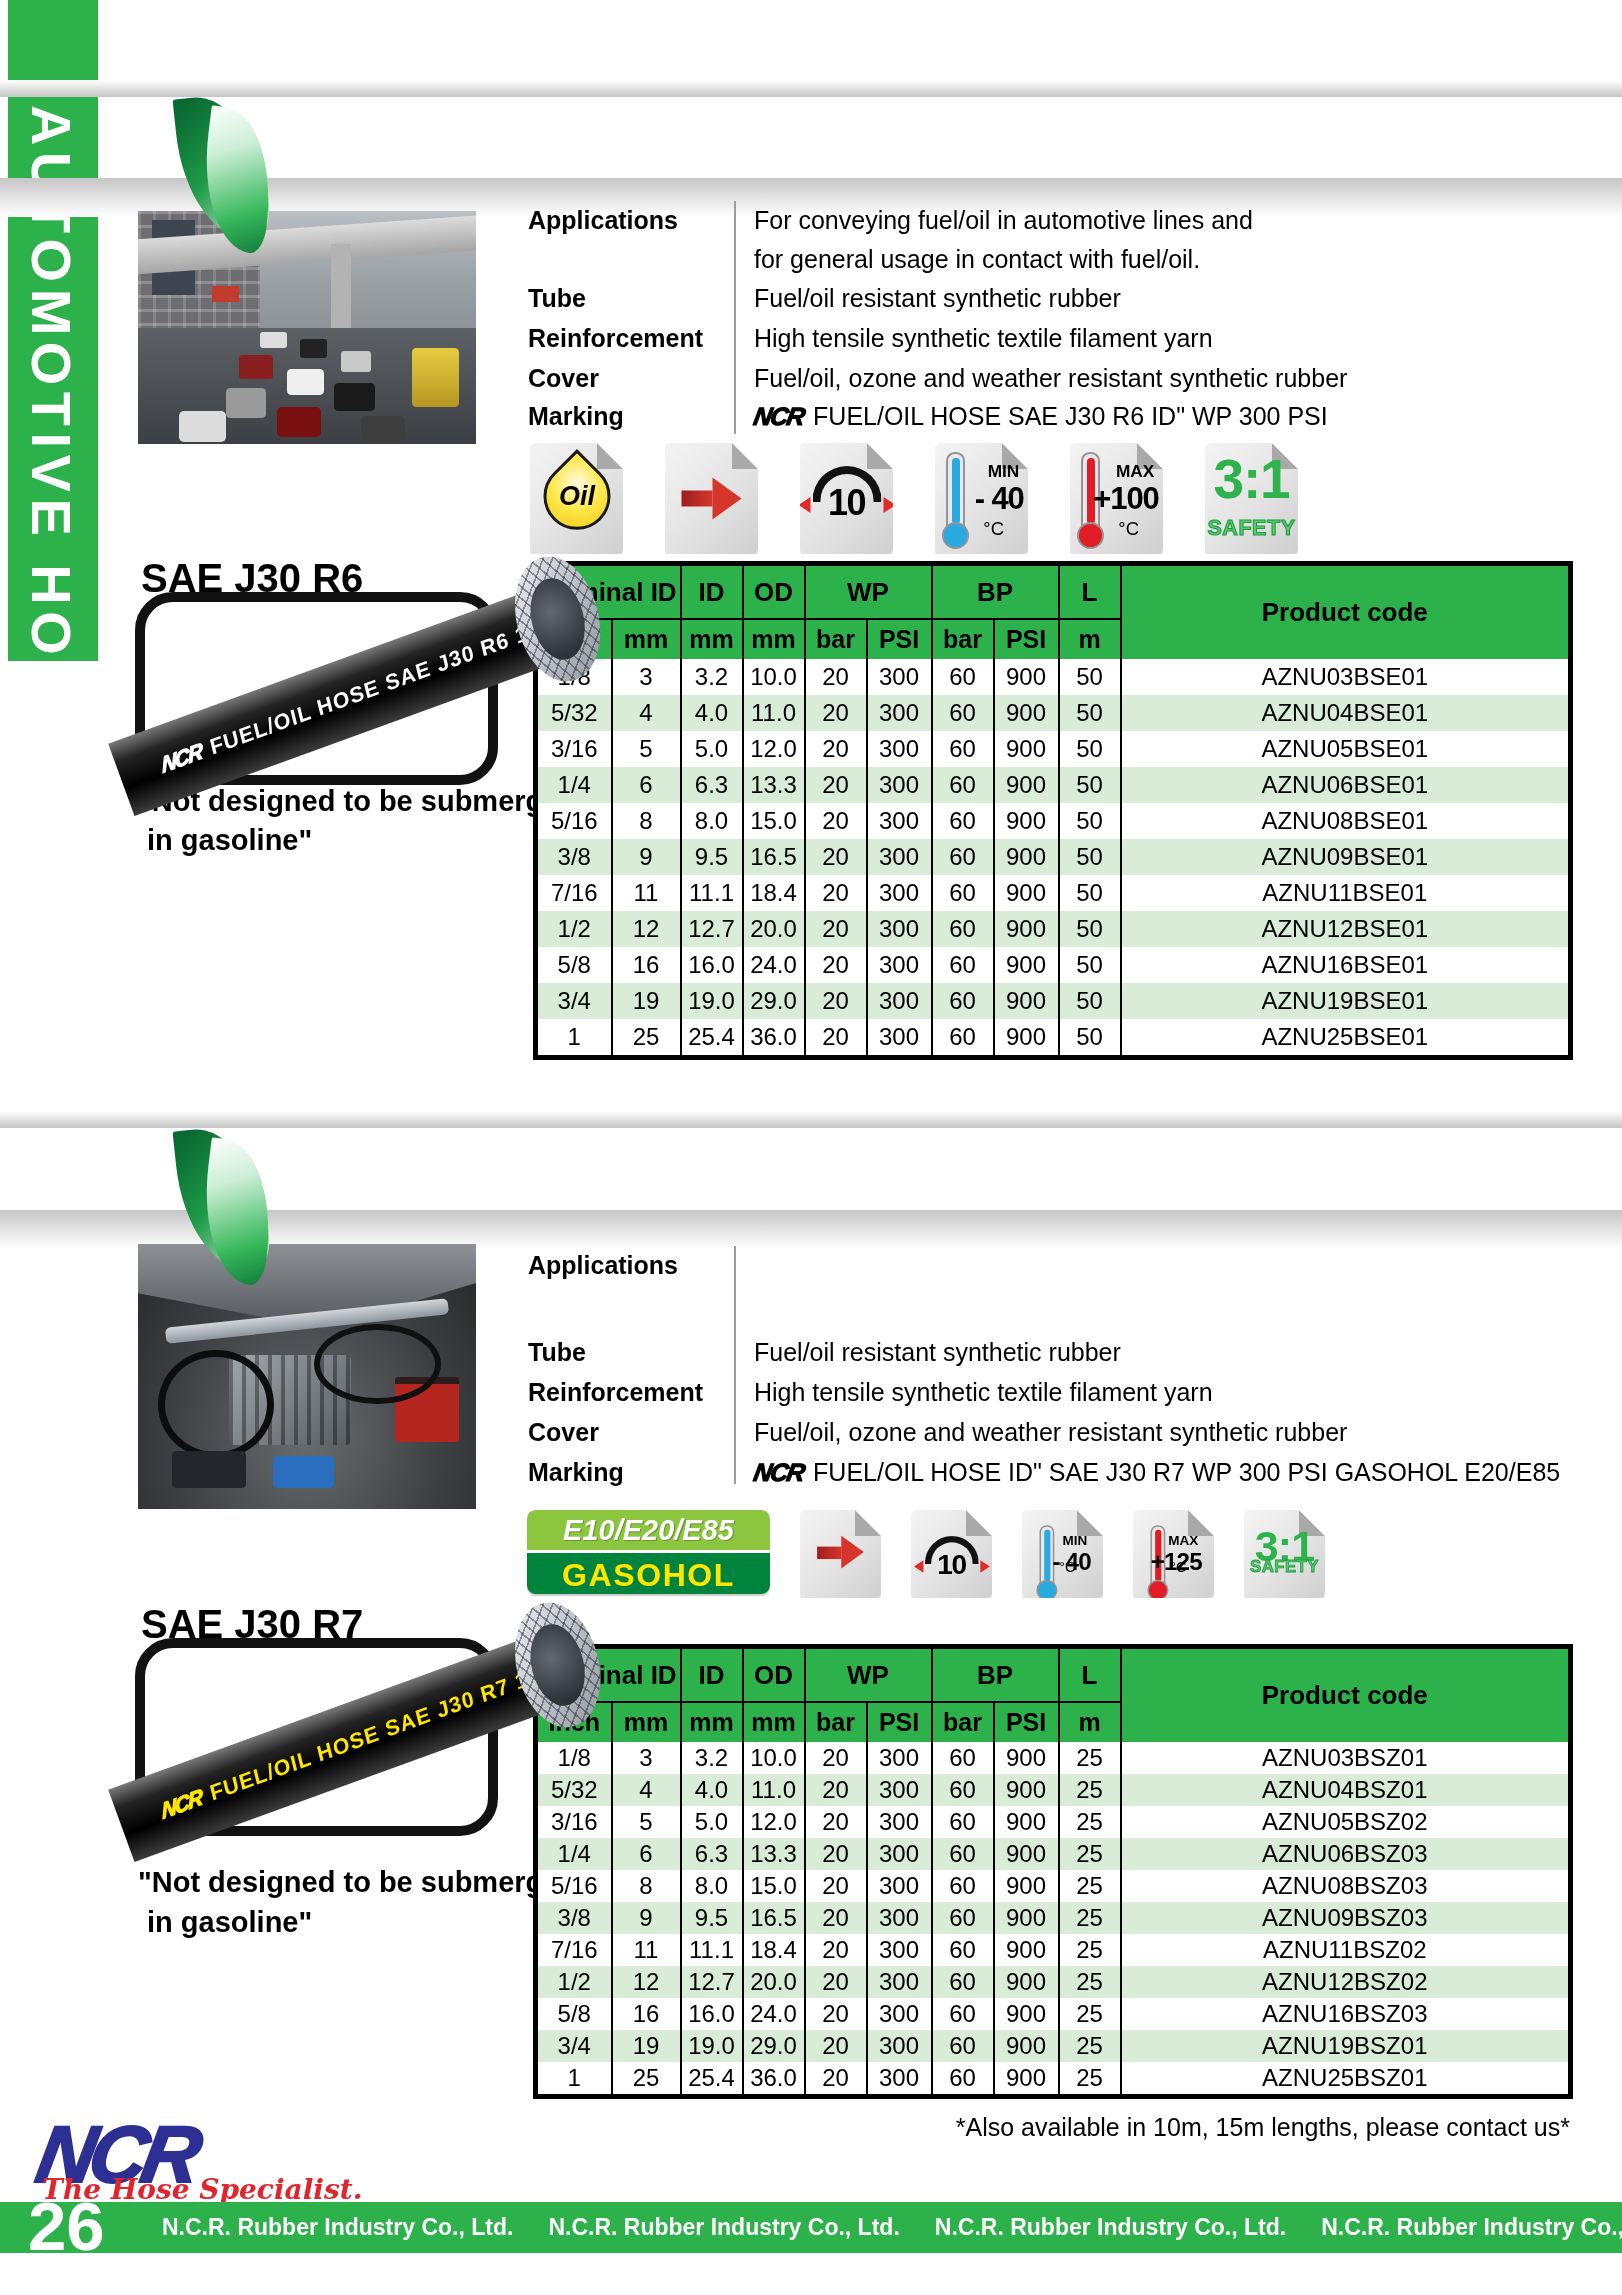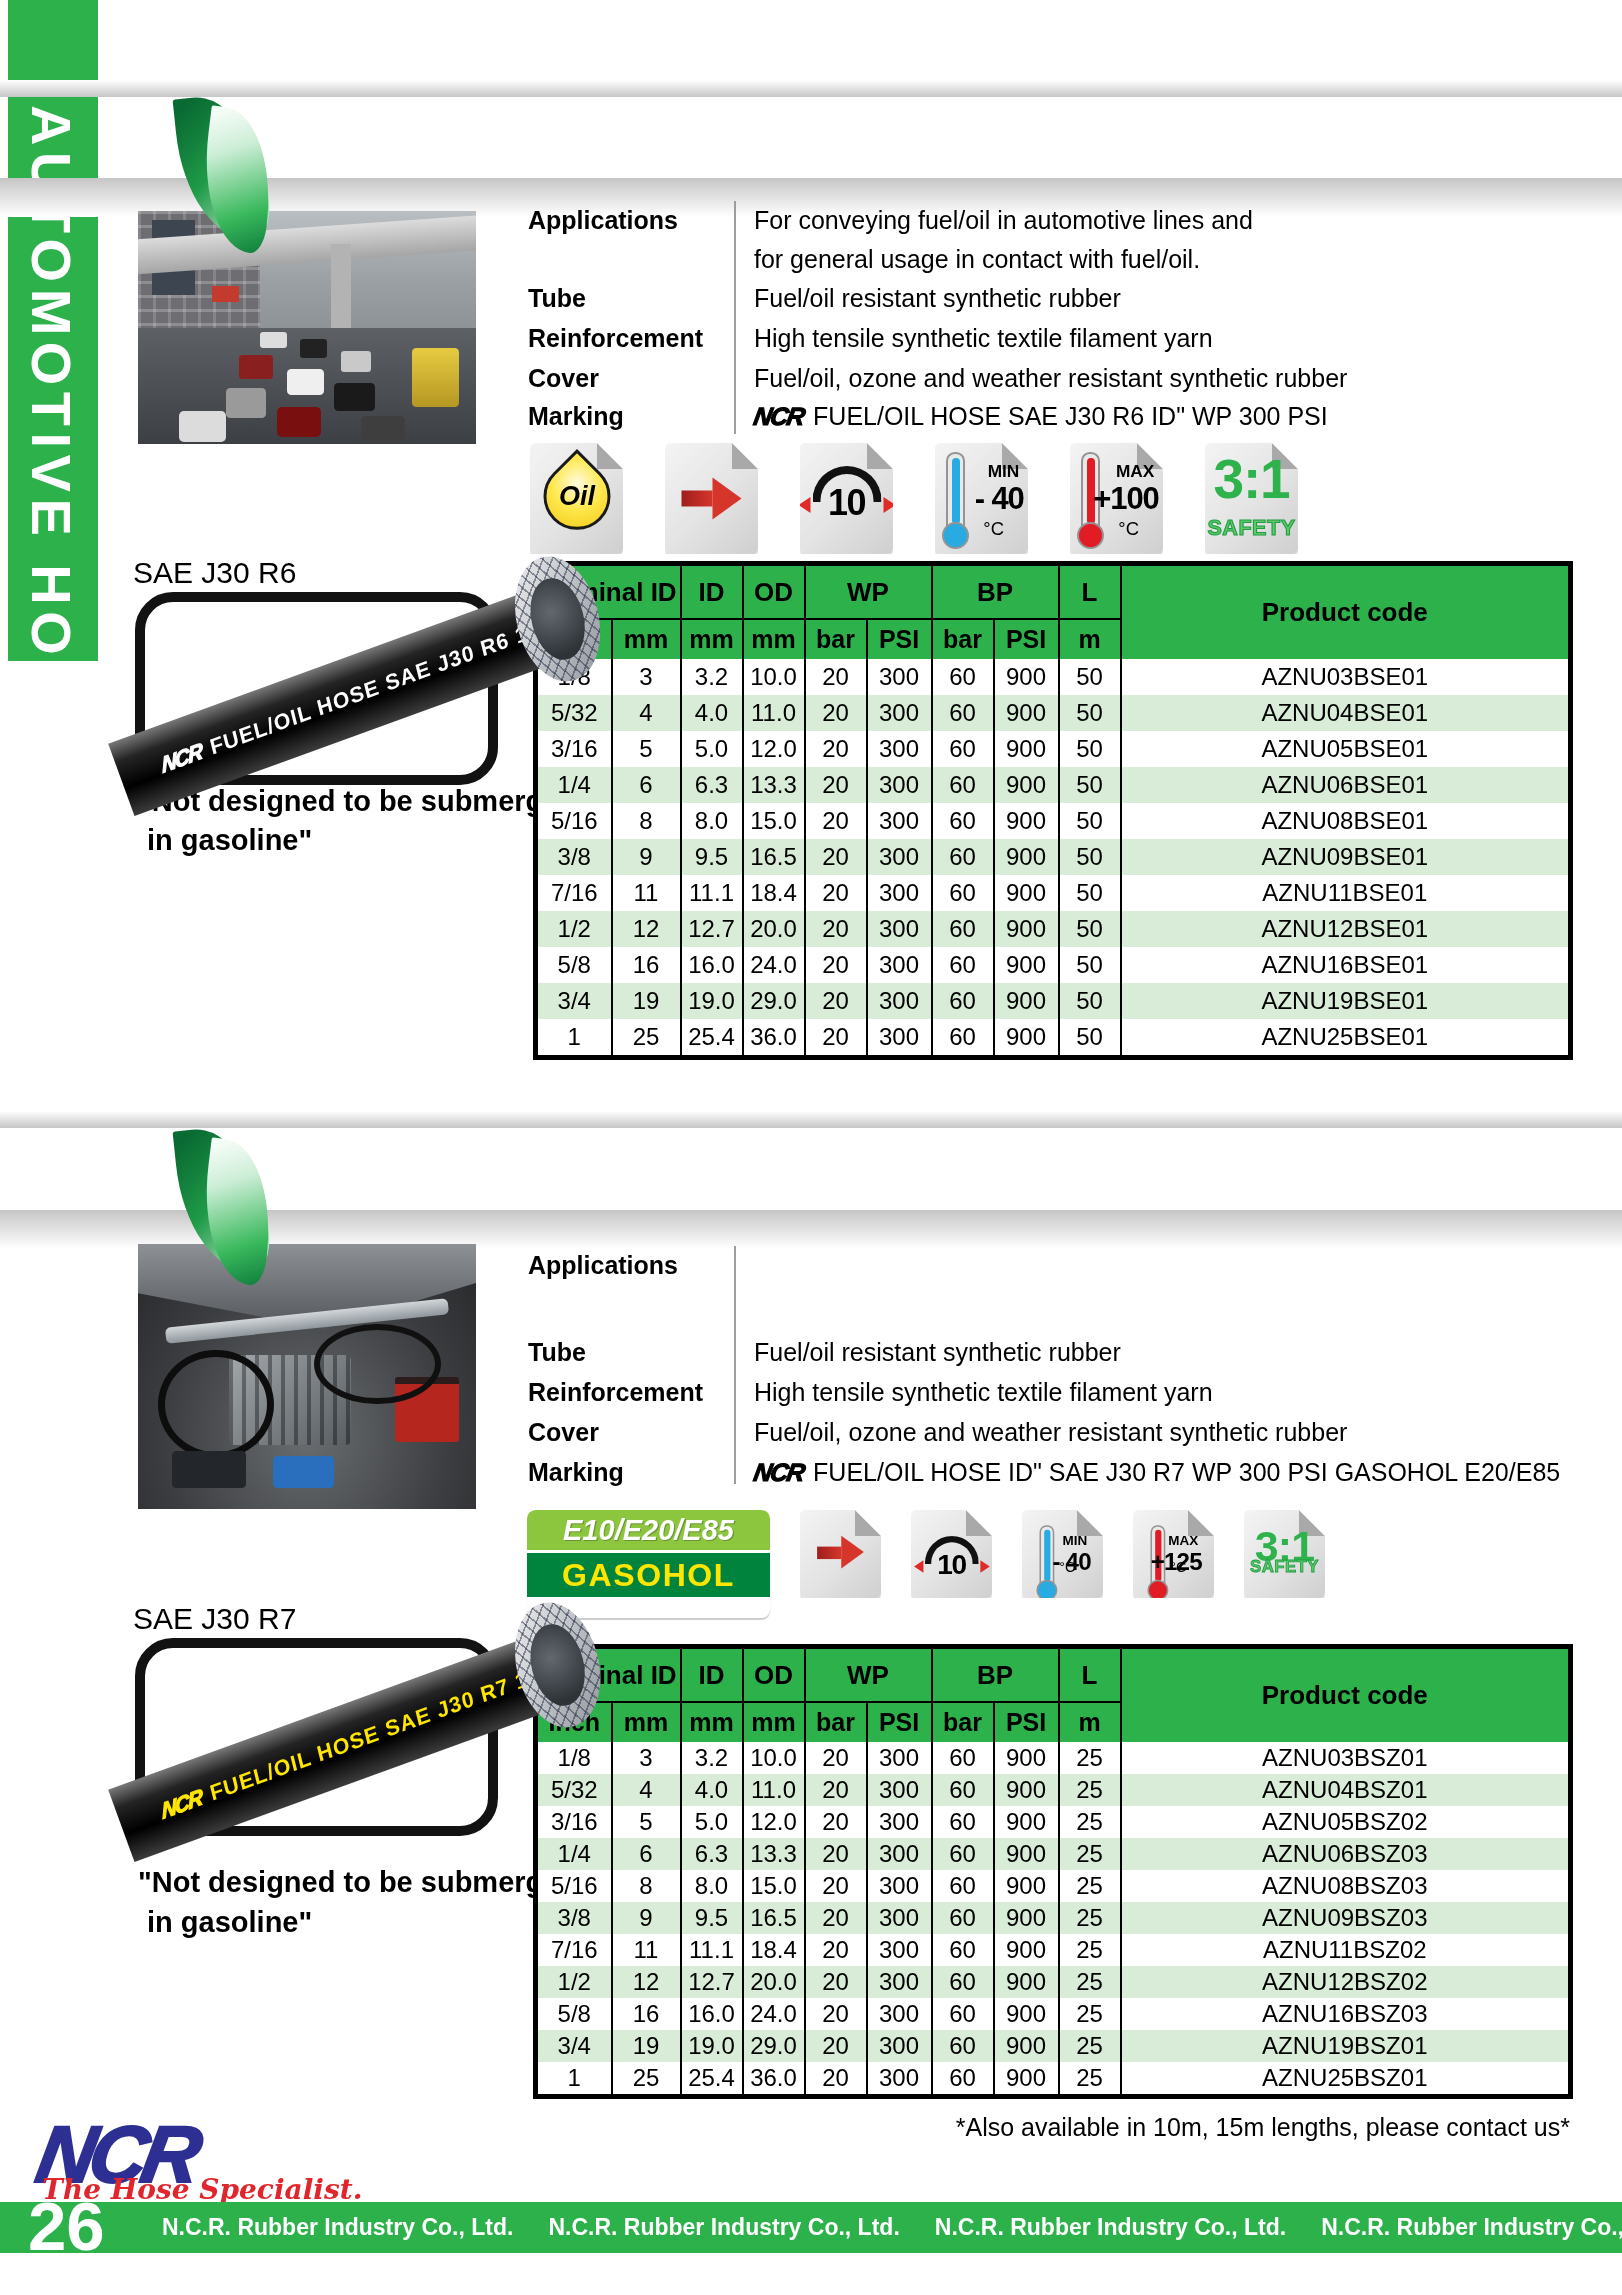--- a/index.html
+++ b/index.html
@@ -87,29 +87,29 @@
   .red .fill,.red .bulb{background:#e21c24}
   .t-label{position:absolute;right:8.7px;top:18.4px;font-size:17.3px;font-weight:bold}
   .t-value{position:absolute;right:4.3px;top:38px;font-size:31px;font-weight:bold;letter-spacing:-1.1px}
   .t-unit{position:absolute;right:24px;bottom:14px;font-size:18.4px}
 
   .ratio{position:absolute;left:50%;top:4.3px;transform:translateX(-50%);
         font-size:55px;font-weight:900;color:#2db24c;letter-spacing:-1.1px}
   .safety{position:absolute;left:50%;bottom:13px;transform:translateX(-50%);
         font-size:21.6px;font-weight:900;color:#5ec86a;-webkit-text-stroke:1.1px #1d9e43;letter-spacing:0.5px}
 
-  .badge{position:relative;width:243px;height:108px;border-radius:8.7px;overflow:hidden;
+  .badge{position:relative;width:243px;height:84px;border-radius:8.7px;overflow:hidden;
         box-shadow:0 1.6px 1.1px rgba(0,0,0,.2)}
   .badge .btop{height:40px;background:#8cc63f;display:flex;align-items:center;justify-content:center;
         font-size:29px;font-weight:900;font-style:italic;color:#fff;text-shadow:1.1px 1.1px 0 rgba(0,0,0,.25)}
   .badge .bbot{height:44px;background:#00843d;border-top:3.8px solid #fff;display:flex;align-items:center;
         justify-content:center;font-size:32px;font-weight:900;color:#ffe600;letter-spacing:1.6px}
 
   
-  .sae-label{position:absolute;left:133px;font-size:30px;font-weight:normal}
+  .sae-label{position:absolute;left:141px;font-size:40px;font-weight:bold}
   .hosebox{position:absolute;left:135px;width:343px;border:10.8px solid #121212;border-radius:38px;background:#fff}
   .hose{position:absolute;left:-38px;top:58px;width:476px;height:77px;
         background:linear-gradient(180deg,#787878 0%,#242424 26%,#000 62%,#3c3c3c 100%);
         transform:rotate(-20deg);display:flex;align-items:center;z-index:2}
   .hose .print{white-space:nowrap;font-weight:bold;letter-spacing:1.1px;font-size:21.6px;padding-left:43px;transform:skewX(-6deg)}
   .r6print{color:#fff}.r6print .mk-logo{-webkit-text-stroke:1.1px #fff}
   .r7print{color:#ffe600}.r7print .mk-logo{-webkit-text-stroke:1.1px #ffe600}
   .hose .cap{position:absolute;right:-30px;top:-27px;width:82px;height:127px;border-radius:50%;
         background:linear-gradient(125deg,#f0f0f0 0%,#b9bdc2 55%,#8f959b 100%);transform:rotate(6deg);overflow:hidden}
   .cap i{position:absolute;inset:0;display:block;

